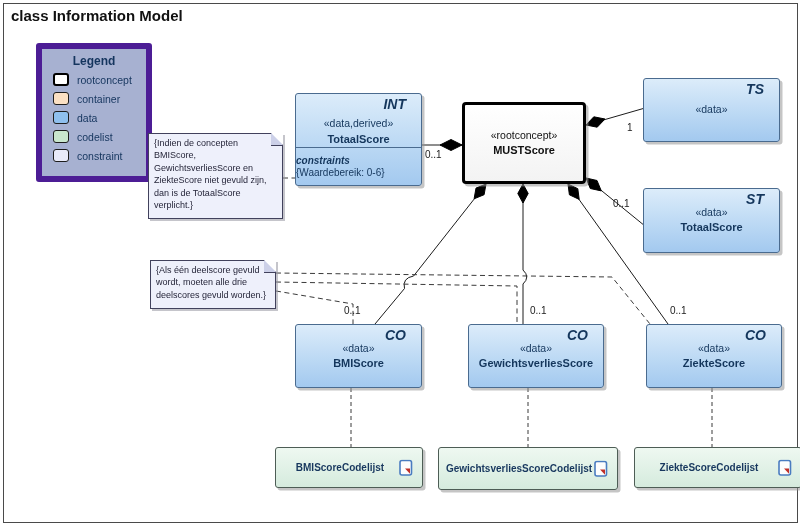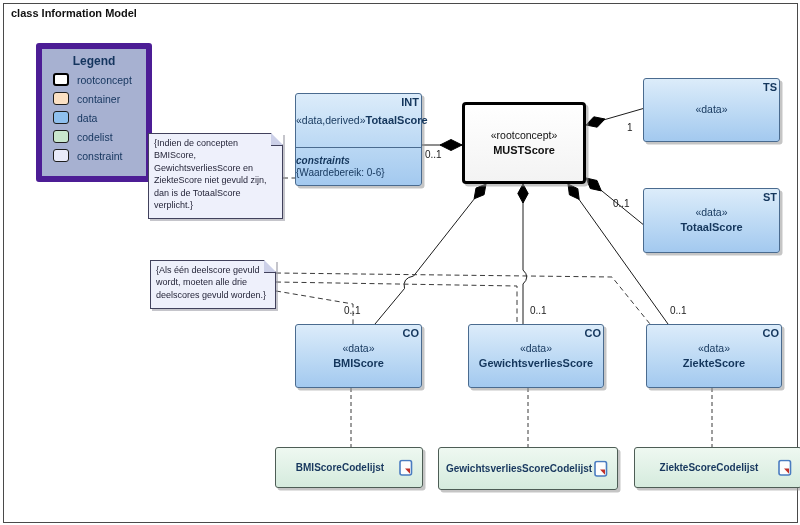--- a/index.html
+++ b/index.html
@@ -7,21 +7,21 @@
     position:relative;width:800px;height:525px;overflow:hidden;
     font-family:"Liberation Sans",sans-serif;background:#ffffff;
     -webkit-font-smoothing:antialiased;
   }
   
   .frame{position:absolute;left:3px;top:3px;width:793px;height:518px;border:1px solid #4a4a4a;}
   .title-tab{
     position:absolute;left:4px;top:4px;height:19px;background:#ffffff;
     clip-path:polygon(0 0,100% 0,calc(100% - 16px) 100%,0 100%);
     filter:drop-shadow(1px 1px 0 #4a4a4a);
-    font-size:11px;font-weight:bold;color:#111;
+    font-size:15px;font-weight:bold;color:#111;
     padding:3px 22px 0 7px;box-sizing:border-box;z-index:4;
   }
   
   .legend{
     position:absolute;left:36px;top:43px;width:104px;height:127px;
     background:#a7b1d1;border:6px solid #4c1d95;border-radius:3px;z-index:2;
   }
   .legend-title{font-size:12px;font-weight:bold;color:#15355e;text-align:center;margin-top:5px;}
   .legend-row{display:flex;align-items:center;margin:4px 0 0 11px;height:15px;}
   .swatch{width:16px;height:13px;border-radius:3px;border:1.2px solid #1d1d1d;box-sizing:border-box;flex:none;}
@@ -40,26 +40,26 @@
     border:3px solid #000;border-radius:4px;
     background:linear-gradient(180deg,#ffffff 0%,#f3f3f3 100%);
     color:#111;
   }
   .cbox.code{
     border:1px solid #4d5d55;
     background:linear-gradient(180deg,#eef8f1 0%,#d5ebdd 100%);
     text-align:center;
   }
   .ttag{
-    position:absolute;top:2px;right:2px;
-    font-size:11px;font-weight:bold;color:#14365c;
+    position:absolute;top:2px;right:15px;
+    font-size:14px;font-style:italic;font-weight:bold;color:#14365c;
   }
   .stereo{font-size:10.5px;line-height:1.45;}
   .cname{font-size:11px;font-weight:bold;line-height:1.4;}
-  .cmp-top{position:relative;width:100%;height:53px;display:flex;align-items:center;justify-content:flex-start;}
+  .cmp-top{position:relative;width:100%;height:53px;display:flex;flex-direction:column;align-items:center;justify-content:flex-end;}
   .cmp-constraints{
     width:100%;flex:1;border-top:1px solid #4a6b8f;box-sizing:border-box;
     display:flex;flex-direction:column;align-items:flex-start;justify-content:center;
   }
   .clabel{font-size:10px;font-style:italic;font-weight:bold;}
   .cval{font-size:10px;margin-top:1px;}
   .codename{font-size:10px;font-weight:bold;color:#17375e;padding-right:26px;padding-left:8px;}
   .doc-icon{position:absolute;right:9px;top:50%;transform:translateY(-50%);width:14px;height:17px;}
   
   .note{

